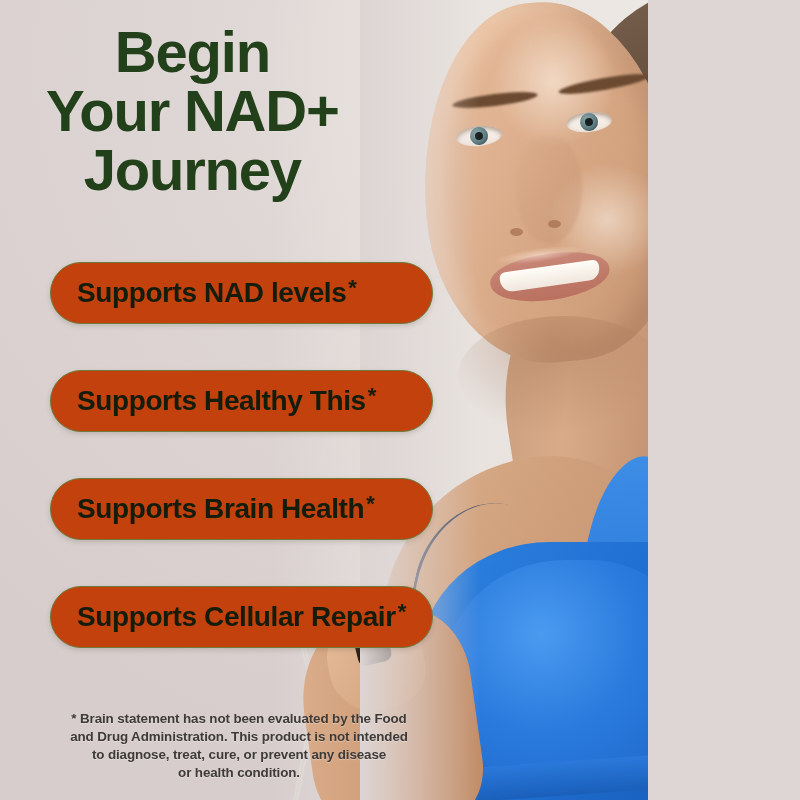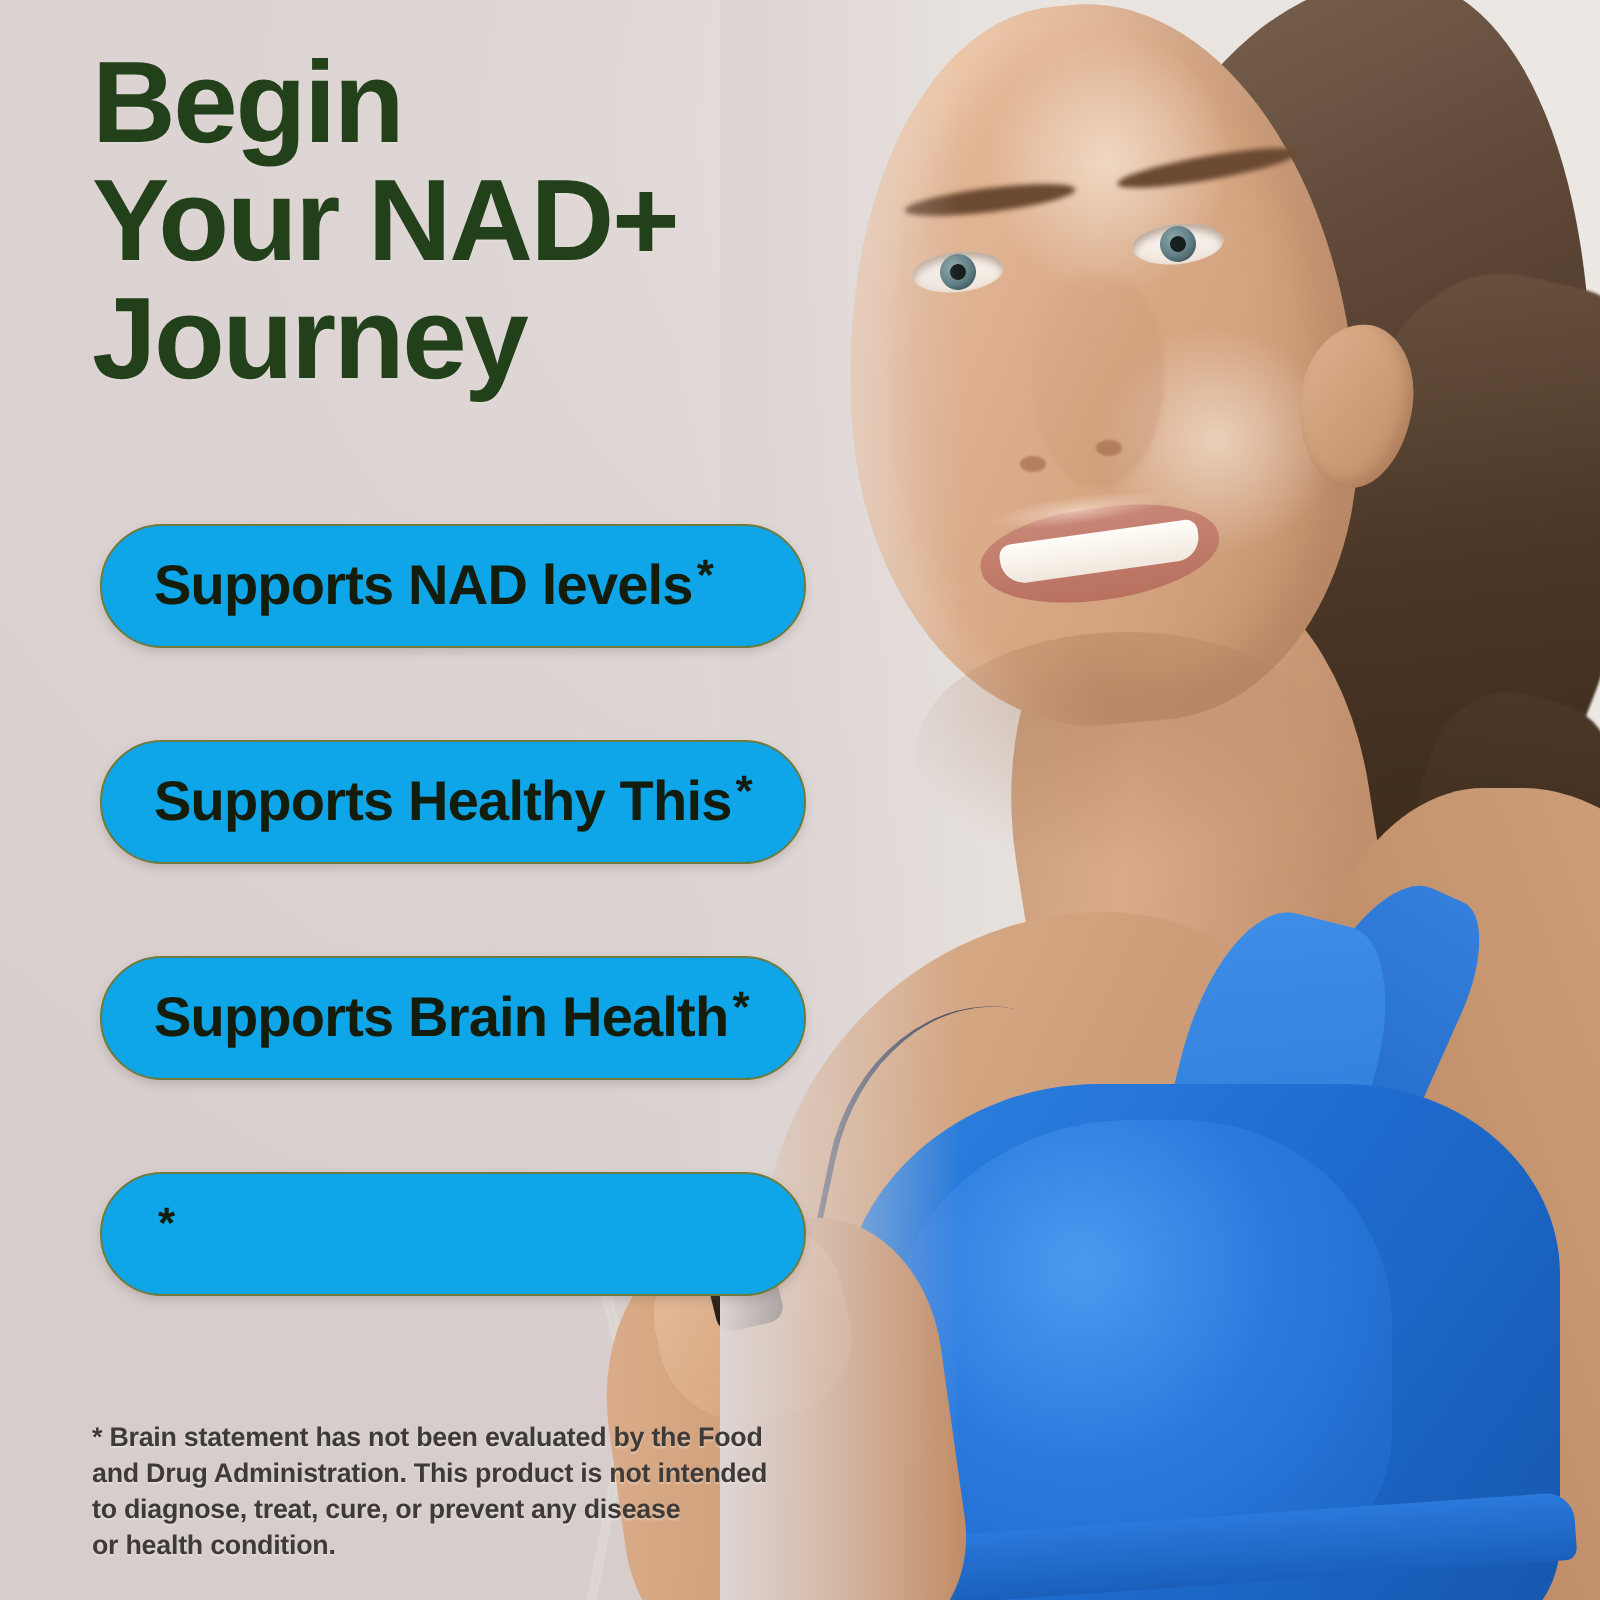--- a/index.html
+++ b/index.html
@@ -7,23 +7,24 @@
 
   html, body {
     width:800px; height:800px;
     overflow:hidden;
     background:#ded6d5;
     font-family:"Liberation Sans", sans-serif;
   }
 
   #ad {
     position:relative;
-    width:800px; height:800px;
+    width:648px; height:800px;
     overflow:hidden;
     background:#ddd5d4;
+    text-align:center;
   }
 
   
   .photo-layer { position:absolute; inset:0; overflow:hidden; }
 
   .bg-wash {
     position:absolute; inset:0;
     background:
       radial-gradient(120% 90% at 82% 8%, #e8e2de 0%, #ded6d4 45%, #d6cdcc 100%),
       linear-gradient(100deg,#d9d1d0 0%, #ded5d3 55%, #e6e0dd 100%);
@@ -231,21 +232,21 @@
   }
 
   .benefits { position:absolute; left:50px; top:262px; }
 
   .pill {
     position:relative;
     display:flex; align-items:center;
     height:62px;
     margin-bottom:46px;
     padding:0 26px;
-    background:#0ea5e9;
+    background:#c2410c;
     border:1.6px solid #6f7a3a;
     border-radius:34px;
     box-shadow:0 2px 5px rgba(90,80,70,.22);
   }
   .pill:last-child { margin-bottom:0; }
   .pill-text {
     color:#141c0c;
     font-size:28px;
     font-weight:bold;
     letter-spacing:-.4px;
@@ -350,20 +351,21 @@
         <span class="pill-text">Supports Healthy This</span>
         <span class="pill-star">*</span>
       </div>
 
       <div class="pill">
         <span class="pill-text">Supports Brain Health</span>
         <span class="pill-star">*</span>
       </div>
 
       <div class="pill">
+        <span class="pill-text">Supports Cellular Repair</span>
         <span class="pill-star">*</span>
       </div>
 
     </div>
 
     <p class="disclaimer">* Brain statement has not been evaluated by the Food
 and Drug Administration. This product is not intended
 to diagnose, treat, cure, or prevent any disease
 or health condition.</p>
 

